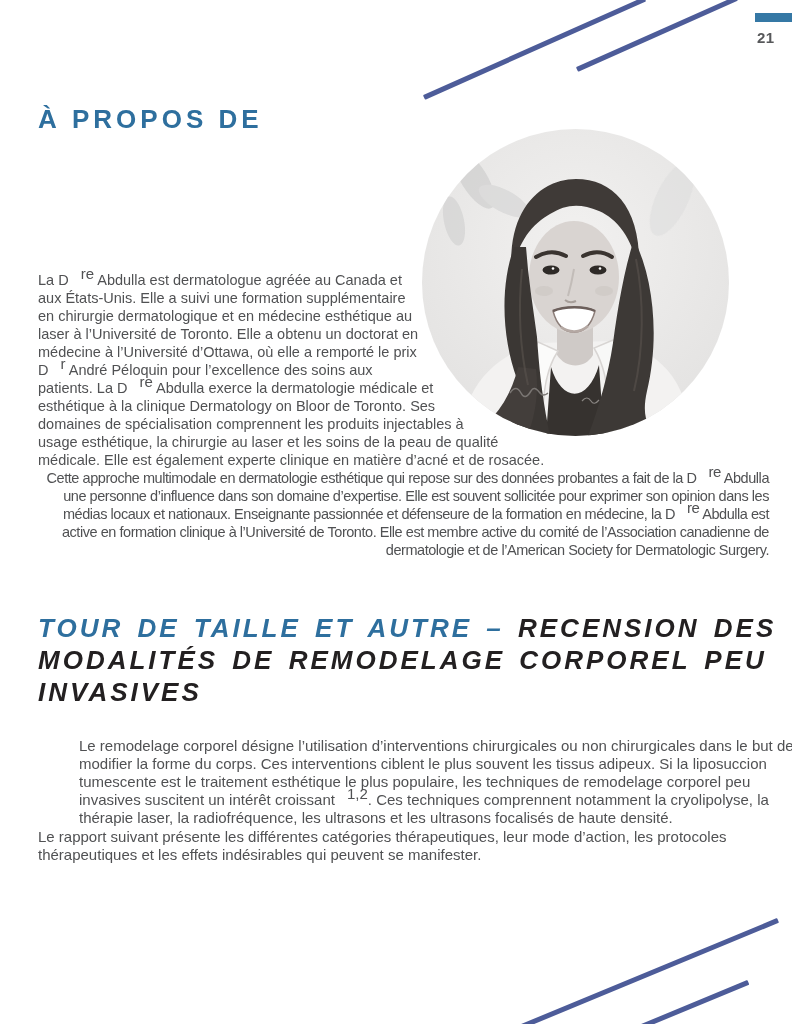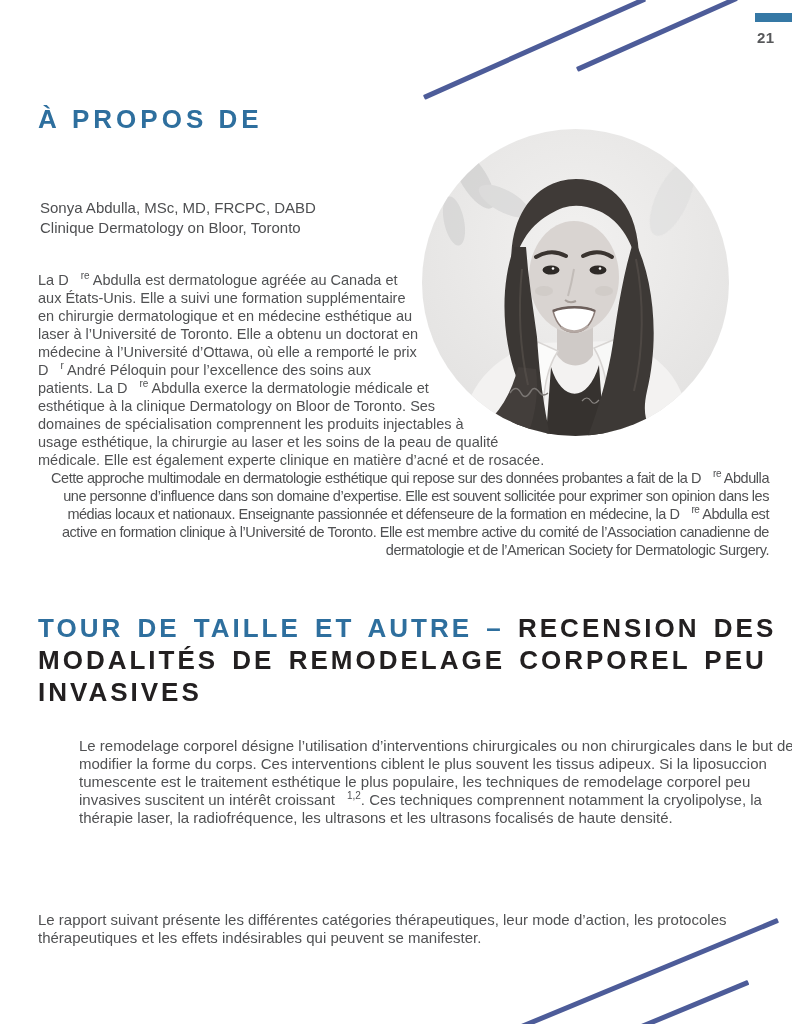--- a/index.html
+++ b/index.html
@@ -21,50 +21,46 @@
   .h1{position:absolute;left:38px;top:103px;font-weight:800;font-size:26px;line-height:33px;letter-spacing:4px;text-align:center;}
   .h1 .blue{color:#2e6f9e;}
   .h1 .dark{color:#232021;}
   .creds{position:absolute;left:40px;top:198px;font-size:15px;line-height:20px;color:#4e4f51;}
   
   .bio{position:absolute;left:38px;top:271px;width:731px;font-size:14.5px;line-height:18px;color:#505153;}
   .photo-wrap{float:right;width:347px;height:163px;shape-outside:circle(161px at 154px 11px);shape-margin:7px;}
   .portrait{display:block;width:307px;height:307px;margin-top:-142px;}
   .bio p{margin:0;}
   .condensed{letter-spacing:-0.45px;text-align:right;}
-  sup.ref{font-size:10px;line-height:0;vertical-align:super;padding-left:12px;}
+  sup.ref{font-size:15px;line-height:0;vertical-align:super;padding-left:12px;}
   
-  .h2{position:absolute;left:38px;top:612px;width:748px;font-weight:800;font-size:26px;line-height:32px;letter-spacing:3px;word-spacing:4px;}
+  .h2{position:absolute;left:38px;top:612px;width:748px;font-weight:800;font-size:26px;line-height:32px;letter-spacing:3px;word-spacing:4px;font-style:italic;}
   .h2 .blue{color:#2e6f9e;}
   .h2 .dark{color:#232021;}
   .para{position:absolute;left:38px;width:737px;font-size:15px;line-height:18px;color:#505153;}
   .p1{top:722px;margin-left:41px;}
-  .p2{top:896px;}
+  .p2{top:813px;}
 </style>
 </head>
 <body>
 
 <div class="page">
 
   <div class="diag t1"></div>
   <div class="diag t2"></div>
   <div class="diag b1"></div>
   <div class="diag b2"></div>
 
   <div class="corner-bar"></div>
   <div class="folio">21</div>
 
   <div class="h1">
     <span class="blue" style="display:block">À PROPOS DE</span>
   </div>
 
-  <div class="creds">
-    <span style="display:block">Sonya Abdulla, MSc, MD, FRCPC, DABD</span>
-    <span style="display:block">Clinique Dermatology on Bloor, Toronto</span>
-  </div>
 
   <div class="bio">
     <div class="photo-wrap">
       <svg class="portrait" viewBox="0 0 307 307" aria-hidden="true">
         <defs>
           <clipPath id="circ">
               <circle cx="153.5" cy="153.5" r="153.5"></circle>
             </clipPath>
           <radialGradient id="bgg" cx="50%" cy="38%" r="75%">
             <stop offset="0%" stop-color="#f2f1f0"></stop>

